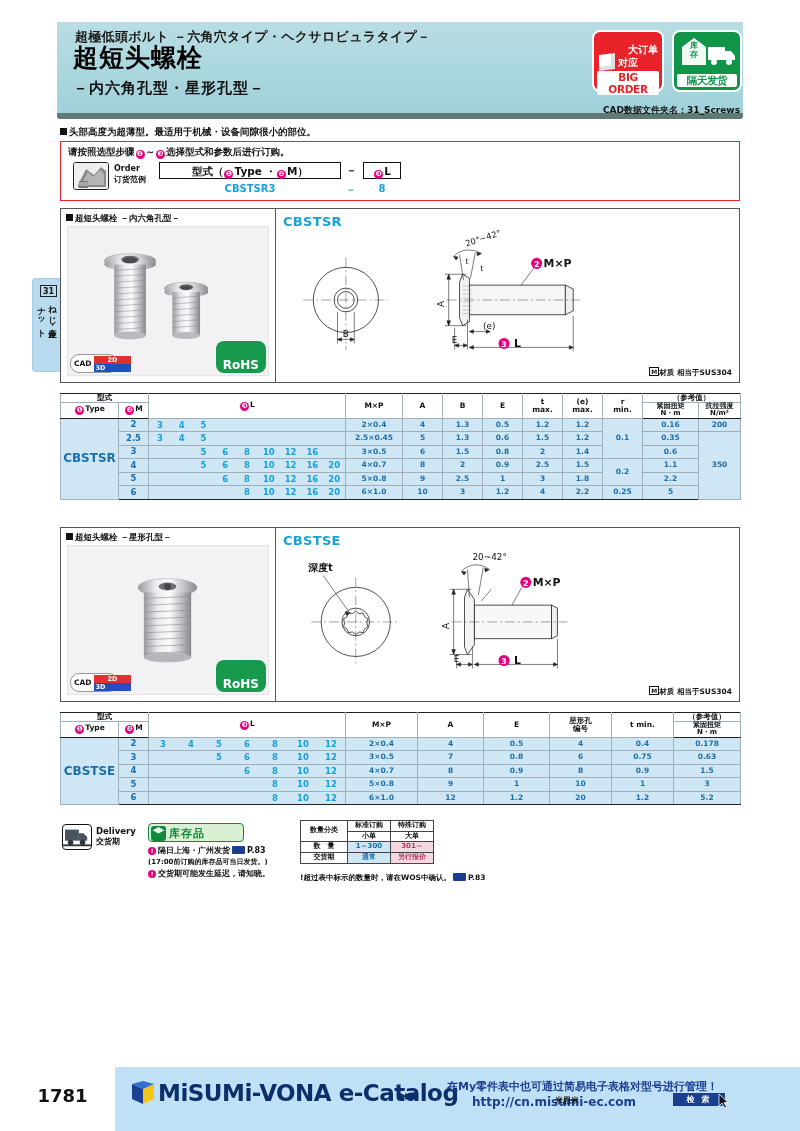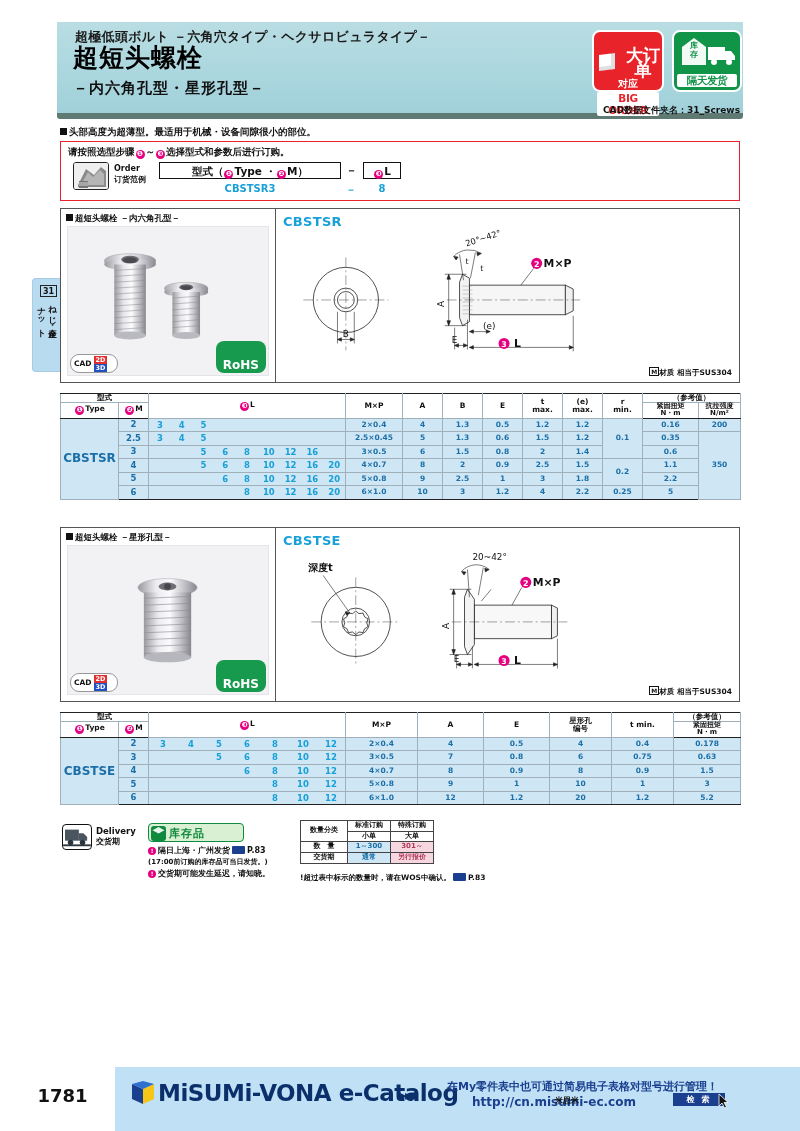--- a/index.html
+++ b/index.html
@@ -33,21 +33,21 @@
   }
   .hdr-sub2 {
     position:absolute; left:73px; top:79px;
     font-size:15px; font-weight:bold; letter-spacing:1px; color:#111;
   }
   .badge-big {
     position:absolute; left:592px; top:30px; width:72px; height:62px;
     background:#e8232a; border-radius:8px; color:#fff; text-align:center;
     border:2px solid #fff;
   }
-  .badge-big .l1 { font-size:17px; font-weight:bold; line-height:15px; padding-top:16px; letter-spacing:0;margin-left:30px; }
+  .badge-big .l1 { font-size:10px; font-weight:bold; line-height:15px; padding-top:10px; letter-spacing:0;margin-left:30px; }
   .badge-big .l2 { font-size:10px; font-weight:bold; line-height:11px; }
   .badge-big .l3 {
     font-size:10.5px; font-weight:bold; line-height:12px;
     background:#fff; color:#e8232a; margin:3px 3px 0 3px; border-radius:2px;
     letter-spacing:-0.3px;
   }
   .bb-cube {
     position:absolute; left:5px; top:22px; width:16px; height:16px;
     background:#fff; transform:skewY(-8deg);
     box-shadow:inset -4px -4px 0 rgba(0,0,0,.12);
@@ -147,21 +147,21 @@
     position:absolute; left:6px; top:17px; right:6px; bottom:6px;
     background:#f2f2f5; border:1px solid #e4e4ea;
   }
   .cadbtn {
     position:absolute; left:9px; bottom:9px; width:48px; height:19px;
     background:#fff; border:1px solid #999; border-radius:9px;
     display:flex; align-items:center; padding:0 3px;
   }
   .cadbtn .cadtxt { font-size:7.5px; font-weight:bold; color:#111; }
   .cadbtn .cad23 { margin-left:2px; line-height:8px; }
-  .cadbtn .c2d { background:#e03030; color:#fff; font-size:6.5px; font-weight:bold; padding:0 2px; display:block; }
+  .cadbtn .c2d { background:#e03030; color:#fff; font-size:6.5px; font-weight:bold; padding:0 14px; display:block; }
   .cadbtn .c3d { background:#2050c0; color:#fff; font-size:6.5px; font-weight:bold; padding:0 2px; display:block; }
   .rohs {
     position:absolute; right:9px; bottom:9px; height:16px; padding:16px 7px;
     background:#179a4e; color:#fff; border-radius:8px; font-size:12px;
     font-weight:bold; line-height:16px;
   }
   .sec .code {
     position:absolute; left:222px; top:5px;
     font-size:13px; font-weight:bold; color:#18a0d8; letter-spacing:.3px;
   }

